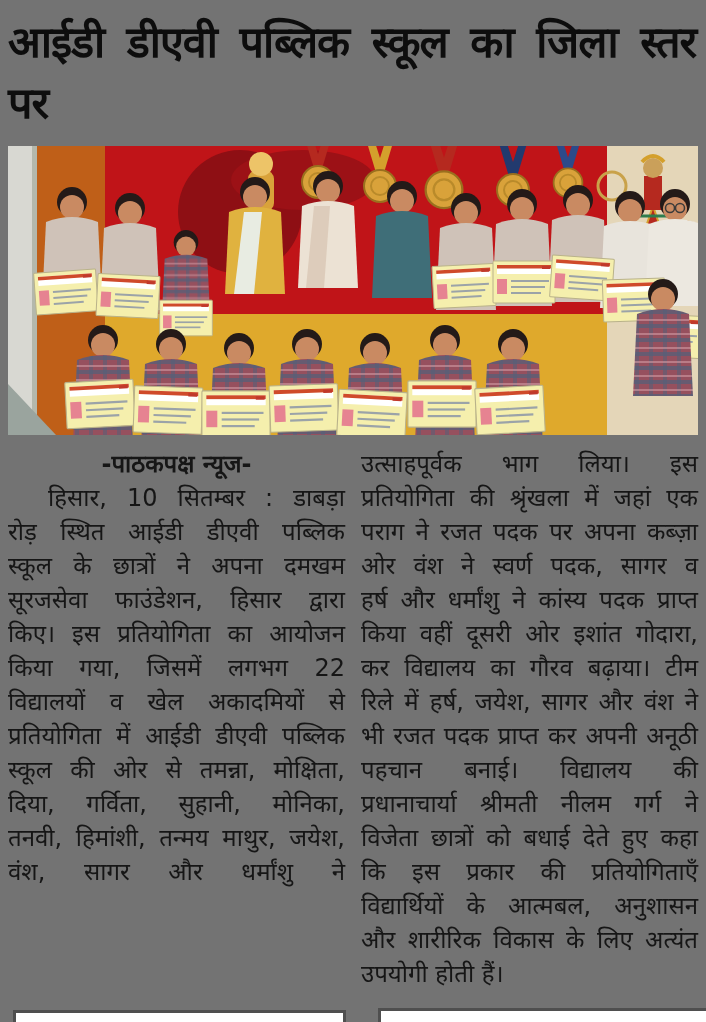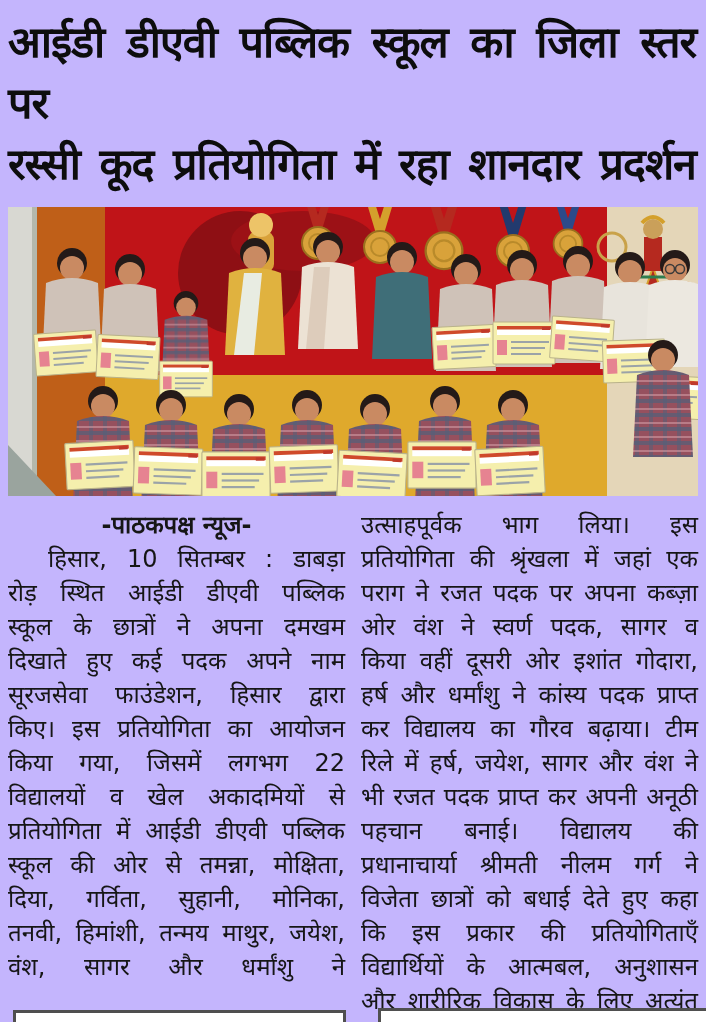--- a/index.html
+++ b/index.html
@@ -1,18 +1,18 @@
 <!DOCTYPE html>
 <html lang="hi" style="--banner-red: #c01418; --banner-dark: #8e0f14; --medal-gold: #d9a23a; --medal-gold-light: #edc468; --wall-yellow: #dfa92c; --wall-orange: #bf5f18; --panel-beige: #e4d6b8; --pillar-grey: #d8d8d2; --floor-grey: #9aa49e; --uniform-plaid: #96505e; --plaid-check: #53607a; --shirt-grey: #cfc2b8; --teacher-yellow: #e0b23f; --teacher-cream: #ece2d4; --teacher-teal: #3f6e78; --skin: #c98a62; --hair: #241a18; --certificate-yellow: #f5efad;"><head>
 <meta charset="utf-8">
 <style>
   html,body{margin:0;padding:0;background:#ffffff;}
   .page{
     position:relative;width:706px;height:1022px;overflow:hidden;
-    background:#c4b5fd;color:#141414;
+    background:#737373;color:#141414;
     font-family:"DejaVu Sans",sans-serif;
   }
   
   .headline{margin:0;padding:12px 10px 0 8px;}
   .headline .hl{
     display:block;font-size:43px;line-height:61px;font-weight:700;
     letter-spacing:-1px;color:#0d0d0d;
     text-align:justify;text-align-last:justify;
   }
   
@@ -31,21 +31,20 @@
   .bbox.b-left{left:13px;width:327px;top:1010px;}
   .bbox.b-right{left:378px;width:330px;top:1008px;}
 </style>
 </head>
 <body>
 
 <div class="page" data-name="newspaper-clipping">
 
   <h1 class="headline" data-name="headline">
     <span class="hl" data-name="headline-line-1">आईडी डीएवी पब्लिक स्कूल का जिला स्तर पर</span>
-    <span class="hl" data-name="headline-line-2">रस्सी कूद प्रतियोगिता में रहा शानदार प्रदर्शन</span>
   </h1>
 
   <figure class="photo" data-name="article-photo">
     <svg width="690" height="289" viewBox="0 0 690 289" xmlns="http://www.w3.org/2000/svg" data-name="photo-illustration">
       <defs>
         <pattern id="plaid" width="14" height="14" patternUnits="userSpaceOnUse">
           <rect width="14" height="14" style="fill:var(--uniform-plaid,#96505e)"></rect>
           <rect width="14" height="4" style="fill:var(--plaid-check,#53607a)" opacity="0.7"></rect>
           <rect width="4" height="14" style="fill:var(--plaid-check,#53607a)" opacity="0.55"></rect>
           <rect y="9" width="14" height="2" fill="#d09aa2" opacity="0.6"></rect>
@@ -164,40 +163,39 @@
     </svg>
   </figure>
 
   <div class="body" data-name="article-body">
     <div class="col" data-name="column-left">
       <div class="tline byline" data-name="byline">-पाठकपक्ष न्यूज-</div>
       <div class="tline dateline" data-name="dateline"><span class="dl-b" data-name="dateline-bold">हिसार, 10 सितम्बर :</span><span data-name="dateline-rest"> डाबड़ा</span></div>
       <div class="gen-lines" data-name="column-left-lines">
           <div class="tline" data-name="text-line">रोड़ स्थित आईडी डीएवी पब्लिक</div>
           <div class="tline" data-name="text-line">स्कूल के छात्रों ने अपना दमखम</div>
-          <div class="tline" data-name="text-line">दिखाते हुए कई पदक अपने नाम</div>
           <div class="tline" data-name="text-line">सूरजसेवा फाउंडेशन, हिसार द्वारा</div>
           <div class="tline" data-name="text-line">किए। इस प्रतियोगिता का आयोजन</div>
           <div class="tline" data-name="text-line">किया गया, जिसमें लगभग 22</div>
           <div class="tline" data-name="text-line">विद्यालयों व खेल अकादमियों से</div>
           <div class="tline" data-name="text-line">प्रतियोगिता में आईडी डीएवी पब्लिक</div>
           <div class="tline" data-name="text-line">स्कूल की ओर से तमन्ना, मोक्षिता,</div>
           <div class="tline" data-name="text-line">दिया, गर्विता, सुहानी, मोनिका,</div>
           <div class="tline" data-name="text-line">तनवी, हिमांशी, तन्मय माथुर, जयेश,</div>
           <div class="tline" data-name="text-line">वंश, सागर और धर्मांशु ने</div>
         </div>
     </div>
     <div class="col" data-name="column-right">
       <div class="gen-lines" data-name="column-right-lines">
           <div class="tline" data-name="text-line">उत्साहपूर्वक भाग लिया। इस</div>
           <div class="tline" data-name="text-line">प्रतियोगिता की श्रृंखला में जहां एक</div>
           <div class="tline" data-name="text-line">पराग ने रजत पदक पर अपना कब्ज़ा</div>
           <div class="tline" data-name="text-line">ओर वंश ने स्वर्ण पदक, सागर व</div>
+          <div class="tline" data-name="text-line">हर्ष और धर्मांशु ने कांस्य पदक प्राप्त</div>
           <div class="tline" data-name="text-line">किया वहीं दूसरी ओर इशांत गोदारा,</div>
-          <div class="tline" data-name="text-line">हर्ष और धर्मांशु ने कांस्य पदक प्राप्त</div>
           <div class="tline" data-name="text-line">कर विद्यालय का गौरव बढ़ाया। टीम</div>
           <div class="tline" data-name="text-line">रिले में हर्ष, जयेश, सागर और वंश ने</div>
           <div class="tline" data-name="text-line">भी रजत पदक प्राप्त कर अपनी अनूठी</div>
           <div class="tline" data-name="text-line">पहचान बनाई। विद्यालय की</div>
           <div class="tline" data-name="text-line">प्रधानाचार्या श्रीमती नीलम गर्ग ने</div>
           <div class="tline" data-name="text-line">विजेता छात्रों को बधाई देते हुए कहा</div>
           <div class="tline" data-name="text-line">कि इस प्रकार की प्रतियोगिताएँ</div>
           <div class="tline" data-name="text-line">विद्यार्थियों के आत्मबल, अनुशासन</div>
           <div class="tline" data-name="text-line">और शारीरिक विकास के लिए अत्यंत</div>
           <div class="tline" data-name="text-line">उपयोगी होती हैं।</div>

